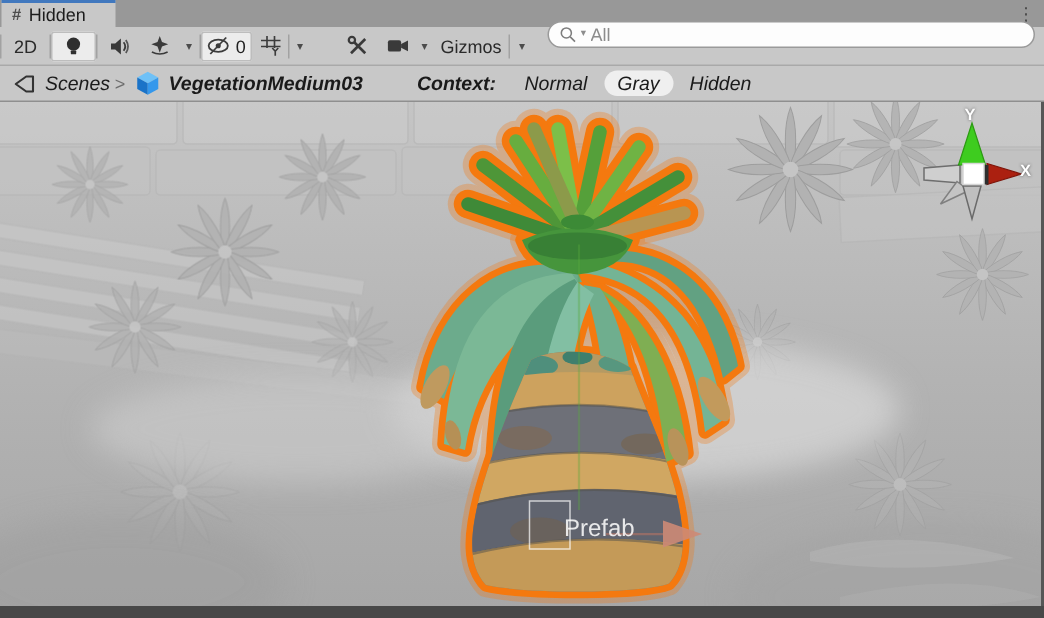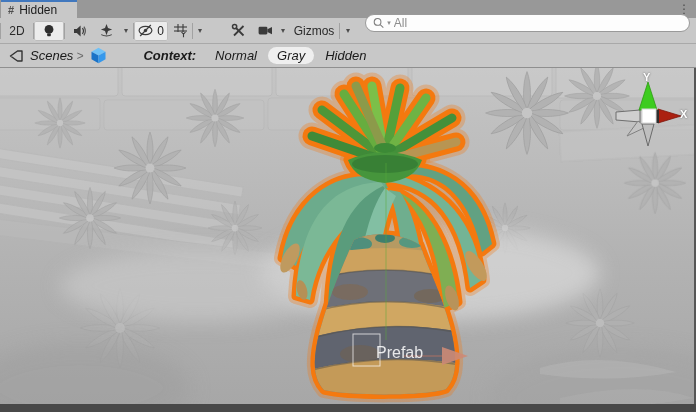--- a/index.html
+++ b/index.html
@@ -166,20 +166,21 @@
     <svg class="mr6" width="17" height="16" viewBox="0 0 17 16">
       <path d="M15,3 L15,13 L10.5,13 L3.5,8 L10.5,3 Z" fill="none" stroke="#333" stroke-width="1.4" stroke-linejoin="round"></path>
     </svg>
     <span>Scenes</span>
     <span class="crumb-sep">&gt;</span>
     <svg width="17" height="17" viewBox="0 0 16 16">
       <polygon points="8,0.8 14.6,4.4 8,8 1.4,4.4" fill="#6fc1f7"></polygon>
       <polygon points="1.4,4.4 8,8 8,15.2 1.4,11.6" fill="#1a73c8"></polygon>
       <polygon points="14.6,4.4 8,8 8,15.2 14.6,11.6" fill="#3598ec"></polygon>
     </svg>
+    <span class="crumb-name">VegetationMedium03</span>
 
     <span class="ctx-label">Context:</span>
     <span class="ctx-opt">Normal</span>
     <span class="ctx-opt selected">Gray</span>
     <span class="ctx-opt">Hidden</span>
 
   </div>
 
   <div class="scene">
     <svg width="694" height="336" viewBox="0 0 694 336">

